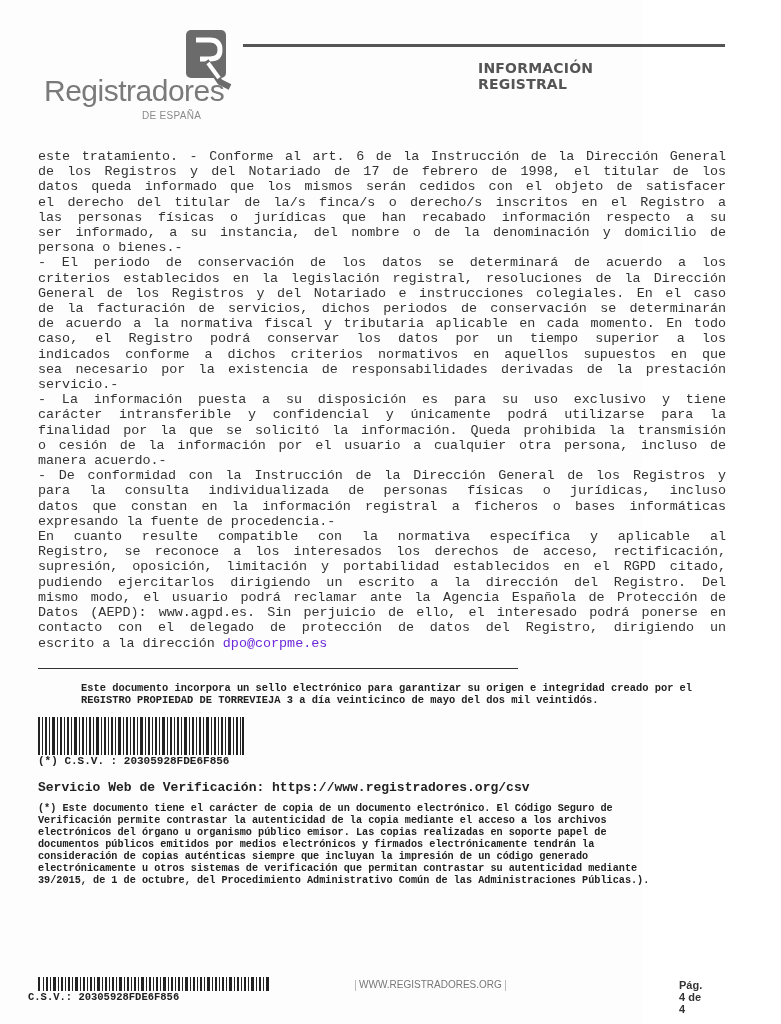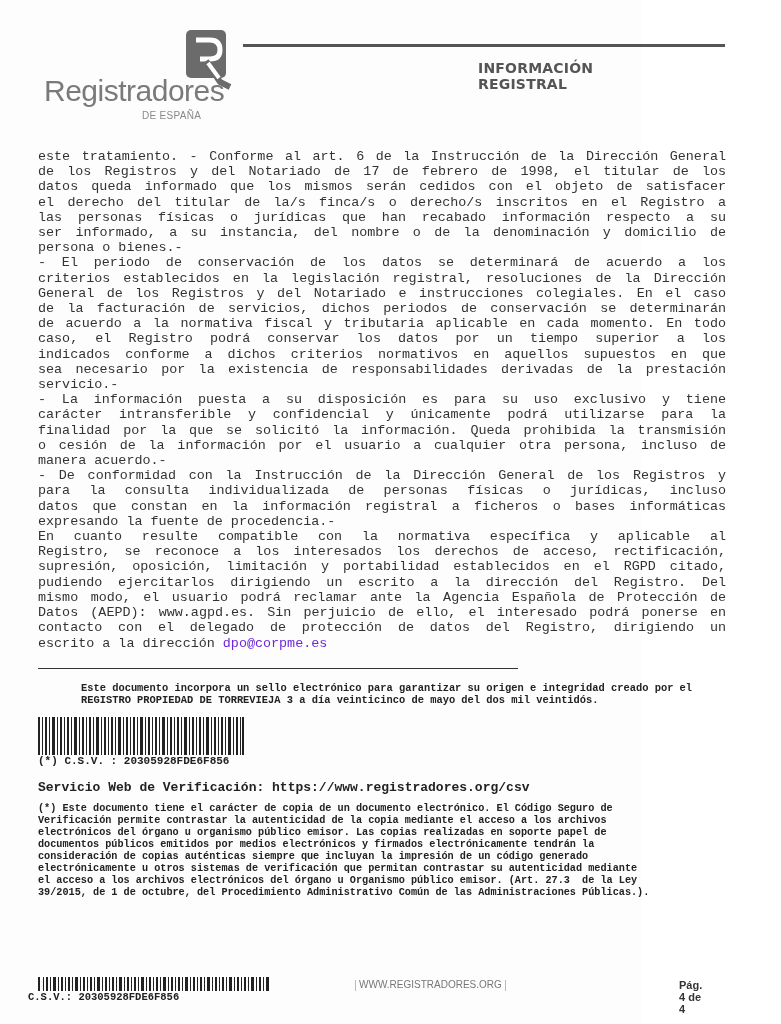--- a/index.html
+++ b/index.html
@@ -168,21 +168,20 @@
 
   <div class="verif">Servicio Web de Verificación: https://www.registradores.org/csv</div>
 
   <div class="note">
     <span class="ln">(*) Este documento tiene el carácter de copia de un documento electrónico. El Código Seguro de</span>
     <span class="ln">Verificación permite contrastar la autenticidad de la copia mediante el acceso a los archivos</span>
     <span class="ln">electrónicos del órgano u organismo público emisor. Las copias realizadas en soporte papel de</span>
     <span class="ln">documentos públicos emitidos por medios electrónicos y firmados electrónicamente tendrán la</span>
     <span class="ln">consideración de copias auténticas siempre que incluyan la impresión de un código generado</span>
     <span class="ln">electrónicamente u otros sistemas de verificación que permitan contrastar su autenticidad mediante</span>
-    <span class="ln">el acceso a los archivos electrónicos del órgano u Organismo público emisor. (Art. 27.3  de la Ley</span>
     <span class="ln">39/2015, de 1 de octubre, del Procedimiento Administrativo Común de las Administraciones Públicas.).</span>
   </div>
 
   <svg class="foot-barcode" viewBox="0 0 232 14" preserveAspectRatio="none">
     <g fill="#222">
       <rect x="0" y="0" width="2" height="14"></rect>
         <rect x="5" y="0" width="1" height="14"></rect>
         <rect x="8" y="0" width="2" height="14"></rect>
         <rect x="12" y="0" width="1" height="14"></rect>
         <rect x="15" y="0" width="3" height="14"></rect>

